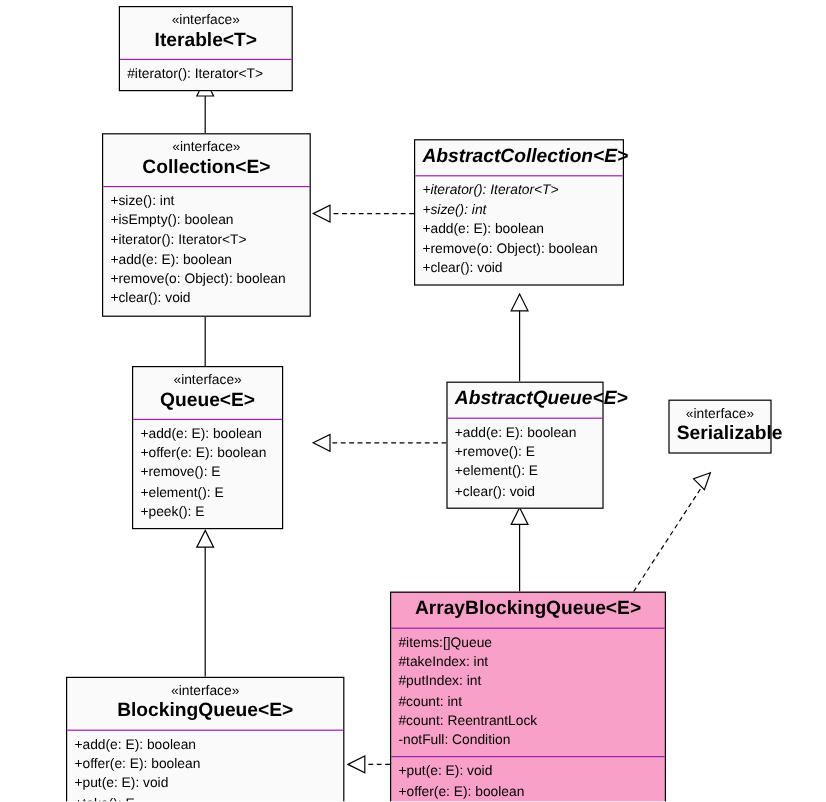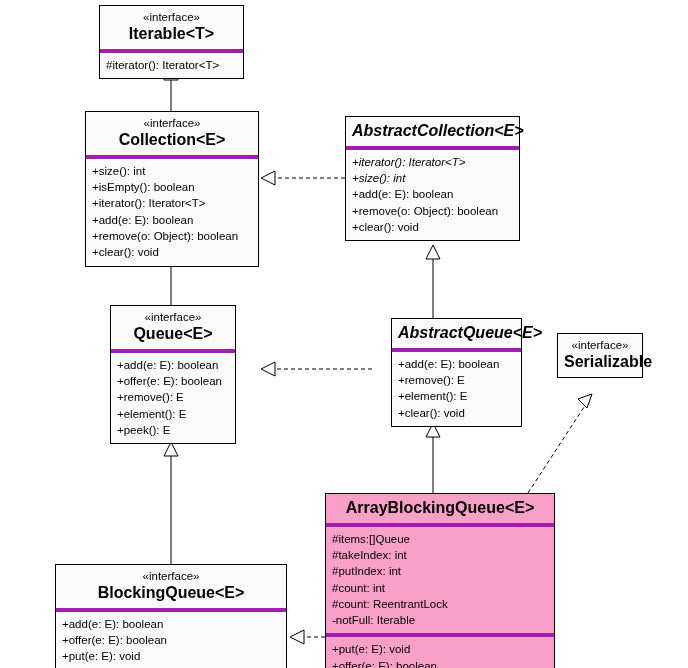--- a/index.html
+++ b/index.html
@@ -45,21 +45,21 @@
     font-style: normal;
   }
   .uml .tname {
     font-weight: bold;
     font-size: 16px;
   }
   .uml .tname.abs {
     font-style: italic;
   }
   .uml .sep {
-    border-top: 4px solid #a21caf;
+    border-top: 1px solid #a21caf;
   }
   .uml .compartment {
     padding: 4px 5px 5px 6px;
   }
   .uml .compartment .row {
     line-height: 1.42;
     white-space: nowrap;
   }
   .uml .compartment .row.it { font-style: italic; }
   .pink { background: #f8a0c8 !important; }
@@ -145,21 +145,21 @@
     </div>
     <div class="compartment sep">
       <div class="row">+add(e: E): boolean</div>
       <div class="row">+offer(e: E): boolean</div>
       <div class="row">+remove(): E</div>
       <div class="row">+element(): E</div>
       <div class="row">+peek(): E</div>
     </div>
   </div>
 
-  <div class="uml white" style="left:372px; top:318px; width:131px;margin-left:19px;">
+  <div class="uml white" style="left:372px; top:318px; width:131px;">
     <div class="hdr">
       <div class="tname abs">AbstractQueue&lt;E&gt;</div>
     </div>
     <div class="compartment sep">
       <div class="row">+add(e: E): boolean</div>
       <div class="row">+remove(): E</div>
       <div class="row">+element(): E</div>
       <div class="row">+clear(): void</div>
     </div>
   </div>
@@ -187,21 +187,21 @@
   <div class="uml pink" style="left:325px; top:493px; width:230px;">
     <div class="hdr">
       <div class="tname">ArrayBlockingQueue&lt;E&gt;</div>
     </div>
     <div class="compartment sep">
       <div class="row">#items:[]Queue</div>
       <div class="row">#takeIndex: int</div>
       <div class="row">#putIndex: int</div>
       <div class="row">#count: int</div>
       <div class="row">#count: ReentrantLock</div>
-      <div class="row">-notFull: Iterable</div>
+      <div class="row">-notFull: Condition</div>
     </div>
     <div class="compartment sep">
       <div class="row">+put(e: E): void</div>
       <div class="row">+offer(e: E): boolean</div>
     </div>
   </div>
 
 </div>
 
 </body></html>

